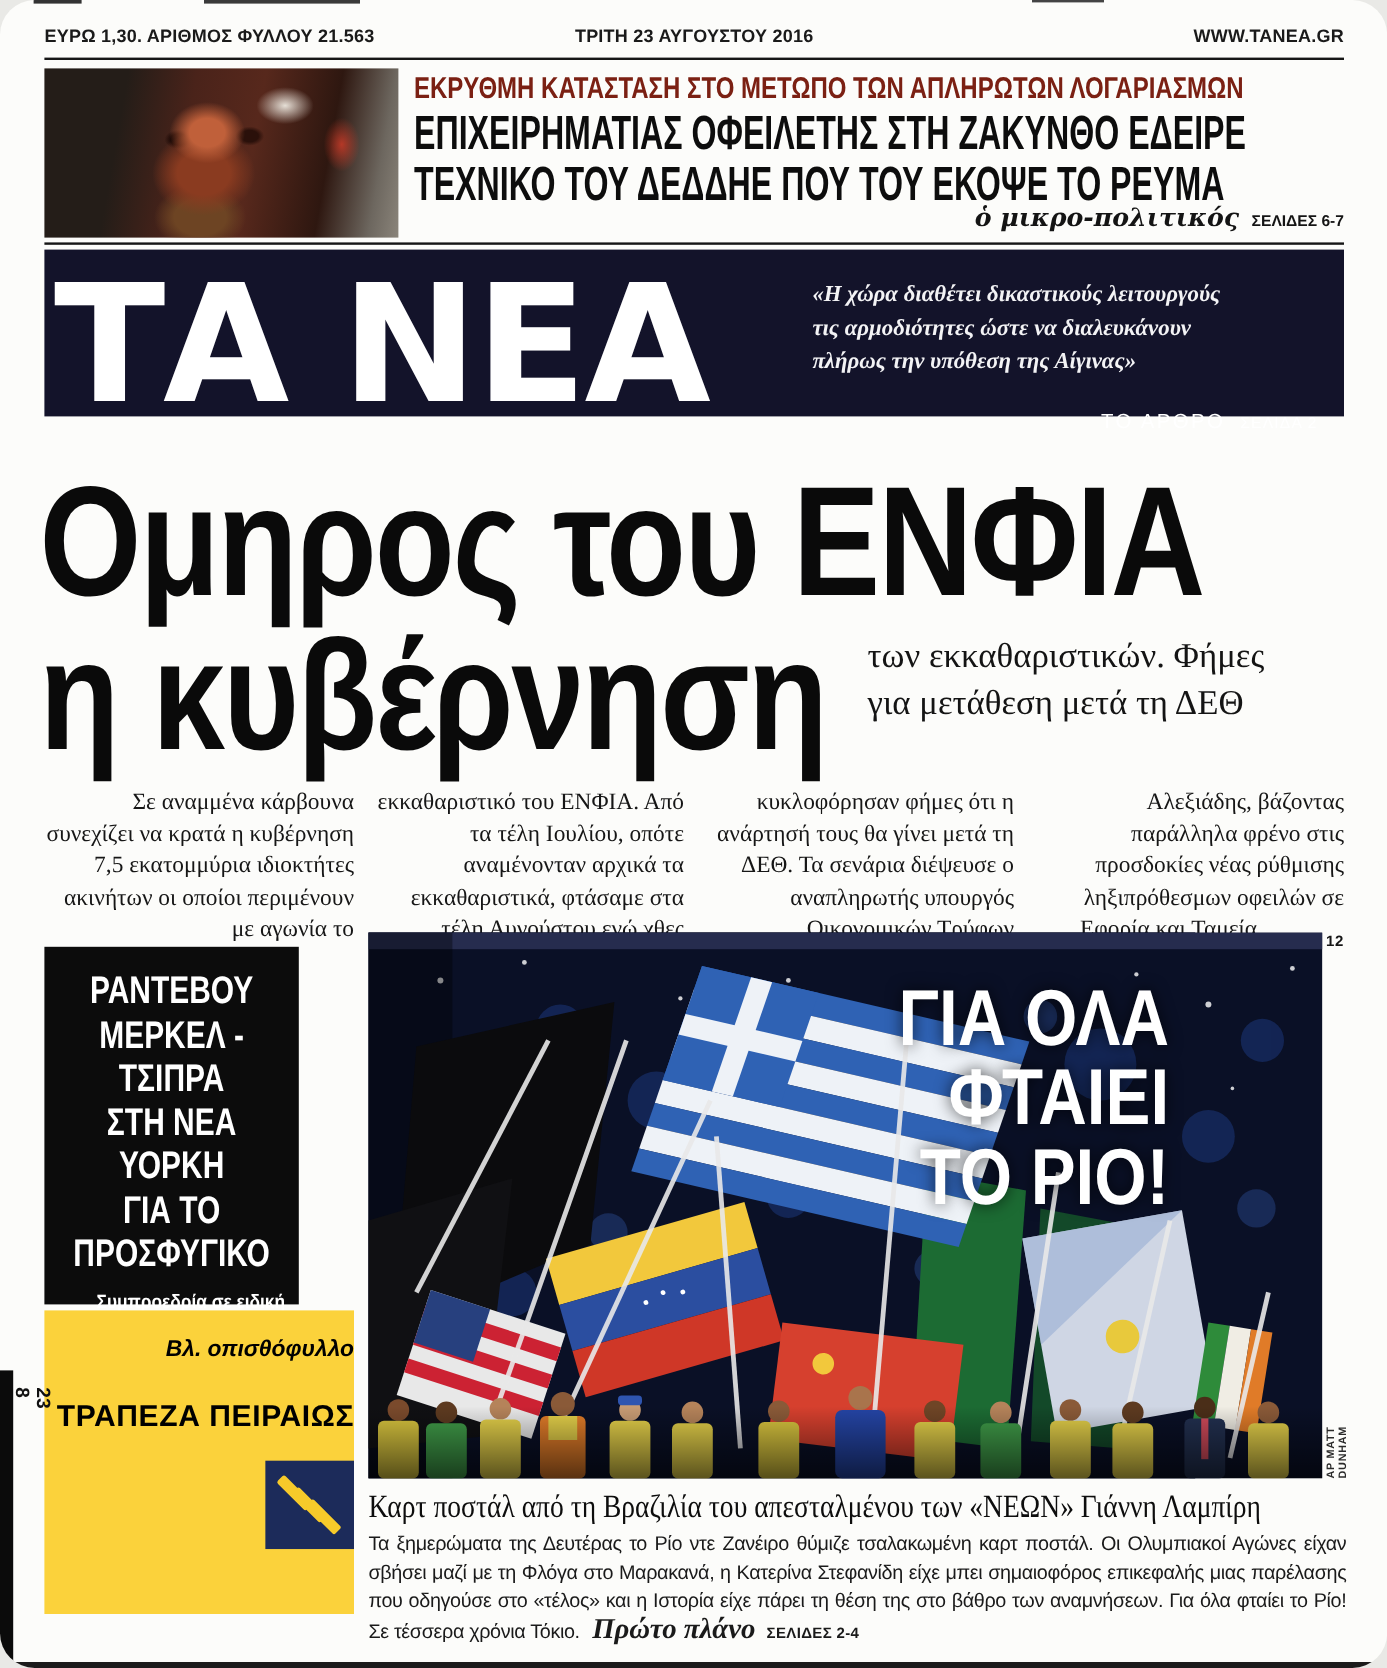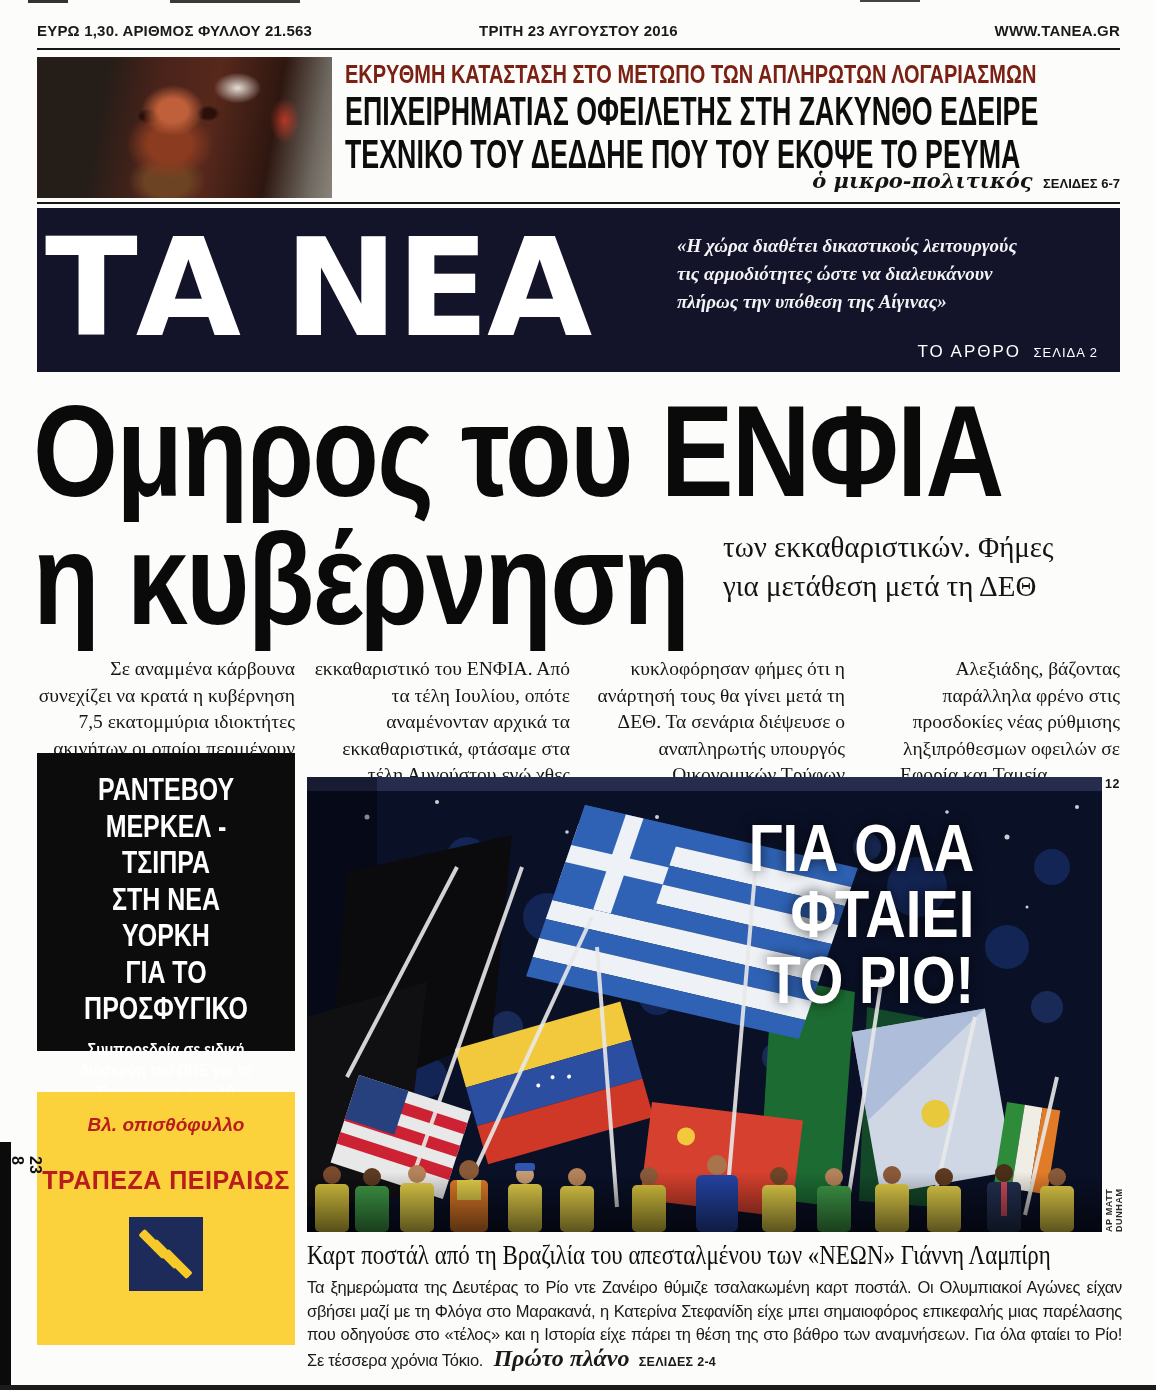--- a/index.html
+++ b/index.html
@@ -1,17 +1,17 @@
 <!DOCTYPE html>
 <html><head>
 <meta charset="utf-8">
 <style>
   html,body{margin:0;padding:0;background:#e9e9e6;}
   #page{position:relative;width:1156px;height:1390px;background:#fcfcfa;overflow:hidden;
-        font-family:"Liberation Sans",sans-serif;color:#111;}
+        font-family:"Liberation Sans",sans-serif;color:#111;border-radius:29px;}
 
   
   .topbar{position:absolute;top:22px;left:37px;width:1083px;display:flex;
           font-weight:bold;font-size:15px;letter-spacing:.2px;color:#1a1a1a;}
   .topbar .tl{flex:1;text-align:left;}
   .topbar .tc{flex:1;text-align:center;}
   .topbar .tr{flex:1;text-align:right;}
   .rule{position:absolute;left:37px;width:1083px;height:2px;background:#161616;}
 
   
@@ -27,21 +27,21 @@
       linear-gradient(100deg,#241d18 0 22%,#4a231a 40%,#57281c 58%,#2e1710 78%,#6d675f 92%,#8a847a 100%);}
   .kicker{position:absolute;left:345px;top:60px;font-weight:bold;font-size:25px;color:#7b2013;
           white-space:nowrap;transform:scaleX(.80);transform-origin:left top;}
   .tshead{position:absolute;left:345px;top:90px;font-weight:bold;font-size:40px;line-height:43px;
           color:#0d0d0d;transform:scaleX(.67);transform-origin:left top;white-space:nowrap;}
   .sigrow{position:absolute;right:36px;top:168px;text-align:right;}
   .sig{font-family:"DejaVu Serif",serif;font-style:italic;font-weight:bold;font-size:21px;color:#141414;}
   .sigpages{font-weight:bold;font-size:13px;color:#141414;margin-left:6px;}
 
   
-  .masthead{position:absolute;left:37px;top:208px;width:1083px;height:164px;background:#13132a;}
+  .masthead{position:absolute;left:37px;top:208px;width:1083px;height:139px;background:#13132a;}
   .logo{position:absolute;left:8px;top:-14px;font-family:"DejaVu Sans",sans-serif;font-weight:bold;
         font-size:136px;line-height:188px;color:#fff;letter-spacing:-2px;}
   .mquote{position:absolute;left:640px;top:24px;width:470px;
           font-family:"Liberation Serif",serif;font-style:italic;font-weight:bold;
           font-size:19px;line-height:28px;color:#f3f3f5;}
   .martrow{position:absolute;right:22px;top:134px;color:#fff;text-align:right;}
   .martlabel{font-size:17px;letter-spacing:2px;}
   .martpage{font-weight:normal;font-size:13px;letter-spacing:1px;margin-left:8px;}
 
   
@@ -50,33 +50,33 @@
   .deck{position:absolute;left:723px;top:528px;width:400px;
         font-family:"Liberation Serif",serif;font-size:29px;line-height:39px;color:#141414;}
   .cols{position:absolute;left:37px;top:656px;width:1083px;display:grid;
         grid-template-columns:repeat(4,1fr);column-gap:17px;
         font-family:"Liberation Serif",serif;font-size:19.5px;line-height:26.5px;color:#161616;}
   .cols p{margin:0;text-align:right;}
   .colpage{font-family:"Liberation Sans",sans-serif;font-weight:bold;font-size:12.5px;
            letter-spacing:.5px;white-space:nowrap;float:right;margin-top:9px;}
 
   
-  .mbox{position:absolute;left:37px;top:753px;width:258px;height:298px;background:#0c0c0c;
+  .mbox{position:absolute;left:37px;top:789px;width:212px;height:298px;background:#0c0c0c;
         color:#fff;text-align:center;}
   .mboxtitle{margin-top:18px;font-weight:bold;font-size:32px;line-height:36.5px;
              transform:scaleX(.78);transform-origin:center top;}
   .mboxbody{margin:12px auto 0;width:244px;font-weight:bold;font-size:16px;line-height:21.5px;
             transform:scaleX(.9);transform-origin:center top;}
   .mboxfoot{margin-top:9px;}
   .mboxsection{font-family:"Liberation Serif",serif;font-style:italic;font-weight:bold;font-size:27px;}
   .mboxpage{font-weight:bold;font-size:12.5px;letter-spacing:.5px;margin-left:7px;vertical-align:3px;}
 
   
   .bank{position:absolute;left:37px;top:1092px;width:258px;height:253px;background:#fbd23b;
-        text-align:center;color:#b91c1c;}
+        text-align:right;color:#000000;}
   .banknote{margin-top:22px;font-style:italic;font-weight:bold;font-size:19px;}
   .bankname{margin-top:30px;font-weight:bold;font-size:25px;letter-spacing:.5px;}
   .banklogo{margin-top:22px;}
 
   
   .photo{position:absolute;left:307px;top:777px;width:689px;height:455px;background:#0a1026;}
   .overlay{position:absolute;right:22px;top:38px;text-align:right;color:#fff;font-weight:bold;
            font-size:66px;line-height:66px;transform:scaleX(.85);transform-origin:right top;
            text-shadow:0 0 14px rgba(0,0,0,.7);}
   .credit{position:absolute;left:1104px;top:1146px;height:86px;

